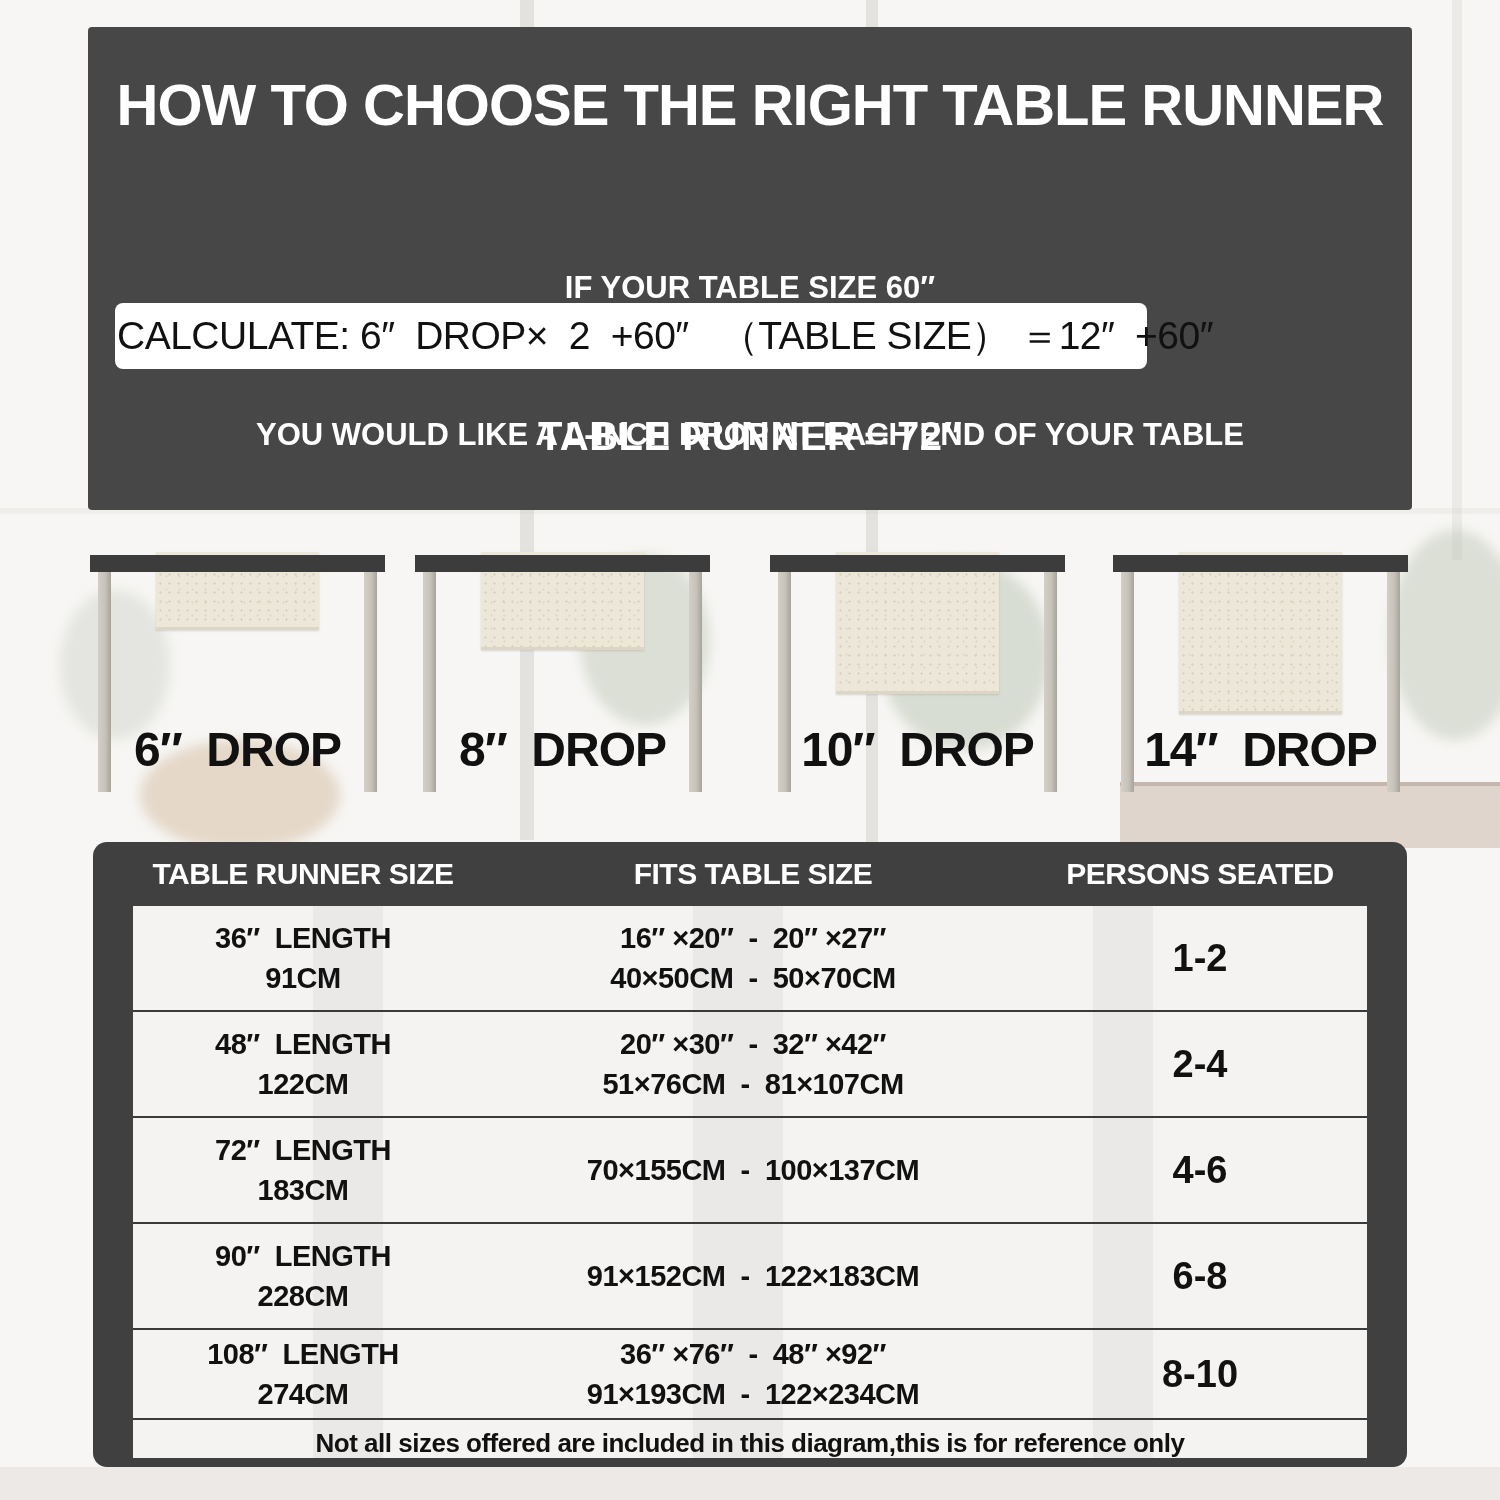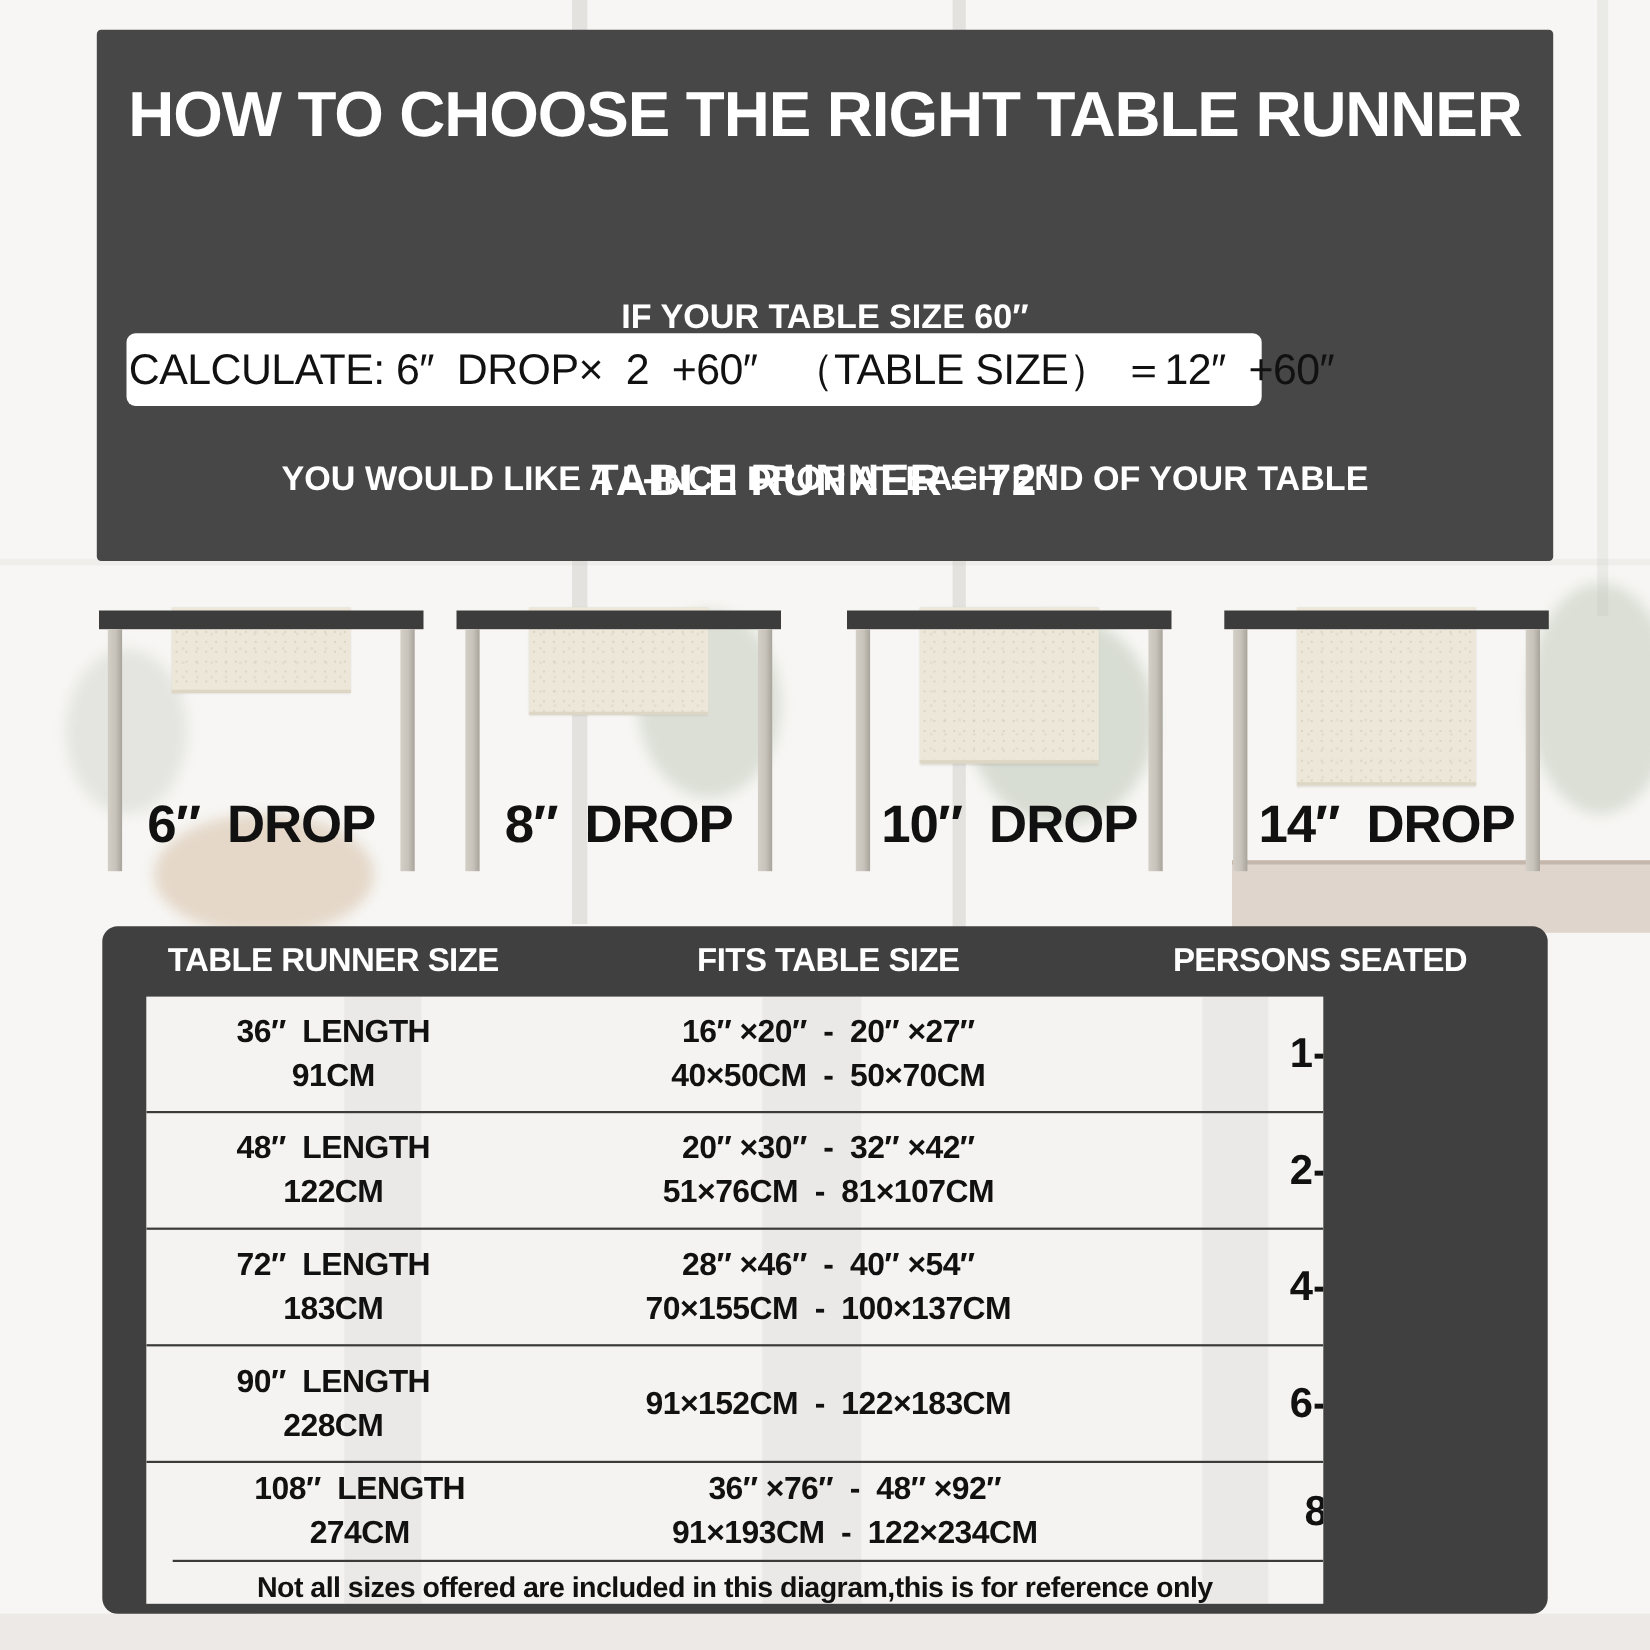--- a/index.html
+++ b/index.html
@@ -69,33 +69,33 @@
   .bottom-panel{
     left:93px;top:842px;width:1314px;height:625px;
     background:#404040;border-radius:14px;
   }
   .chart-header{
     position:absolute;left:40px;top:0;width:1234px;height:64px;
     display:grid;grid-template-columns:340px 560px 334px;align-items:center;
     color:#ffffff;font-size:30px;font-weight:700;text-align:center;letter-spacing:-0.5px;
   }
   .white-table{
-    position:absolute;left:40px;top:64px;width:1070px;height:552px;
+    position:absolute;left:40px;top:64px;width:1234px;height:552px;
     background:rgba(252,251,249,0.96);
     overflow:hidden;
   }
   .ghost-streak{position:absolute;top:0;bottom:0;width:70px;background:rgba(125,120,113,0.07);}
   .chart-row{
     position:relative;
     display:grid;grid-template-columns:340px 560px 334px;align-items:center;
     border-bottom:2px solid #3a3a3a;
     color:#111111;text-align:center;
   }
   .row-data{height:104px;}
-  .row-5{height:88px;margin-left:24px;}
+  .row-5{height:88px;}
   .cell-2line{font-size:29px;font-weight:700;line-height:40px;white-space:pre;letter-spacing:-0.5px;}
   .cell-persons{font-size:38px;font-weight:700;letter-spacing:0;}
   .note-row{
     position:relative;height:46px;display:flex;align-items:center;justify-content:center;
     color:#111111;font-size:26px;font-weight:700;letter-spacing:-0.5px;white-space:pre;
   }
 </style>
 </head>
 <body>
 
@@ -168,21 +168,21 @@
       <div class="cell-2line"><div>16″ ×20″  -  20″ ×27″</div><div>40×50CM  -  50×70CM</div></div>
       <div class="cell-persons">1-2</div>
     </div>
     <div class="chart-row row-data">
       <div class="cell-2line"><div>48″  LENGTH</div><div>122CM</div></div>
       <div class="cell-2line"><div>20″ ×30″  -  32″ ×42″</div><div>51×76CM  -  81×107CM</div></div>
       <div class="cell-persons">2-4</div>
     </div>
     <div class="chart-row row-data">
       <div class="cell-2line"><div>72″  LENGTH</div><div>183CM</div></div>
-      <div class="cell-2line"><div>28″ ×46″  -  40″ ×54″</div><div>70×155CM  -  100×137CM</div></div>
+      <div class="cell-2line"><div>70×155CM  -  100×137CM</div></div>
       <div class="cell-persons">4-6</div>
     </div>
     <div class="chart-row row-data">
       <div class="cell-2line"><div>90″  LENGTH</div><div>228CM</div></div>
       <div class="cell-2line"><div>91×152CM  -  122×183CM</div></div>
       <div class="cell-persons">6-8</div>
     </div>
     <div class="chart-row row-5">
       <div class="cell-2line"><div>108″  LENGTH</div><div>274CM</div></div>
       <div class="cell-2line"><div>36″ ×76″  -  48″ ×92″</div><div>91×193CM  -  122×234CM</div></div>

